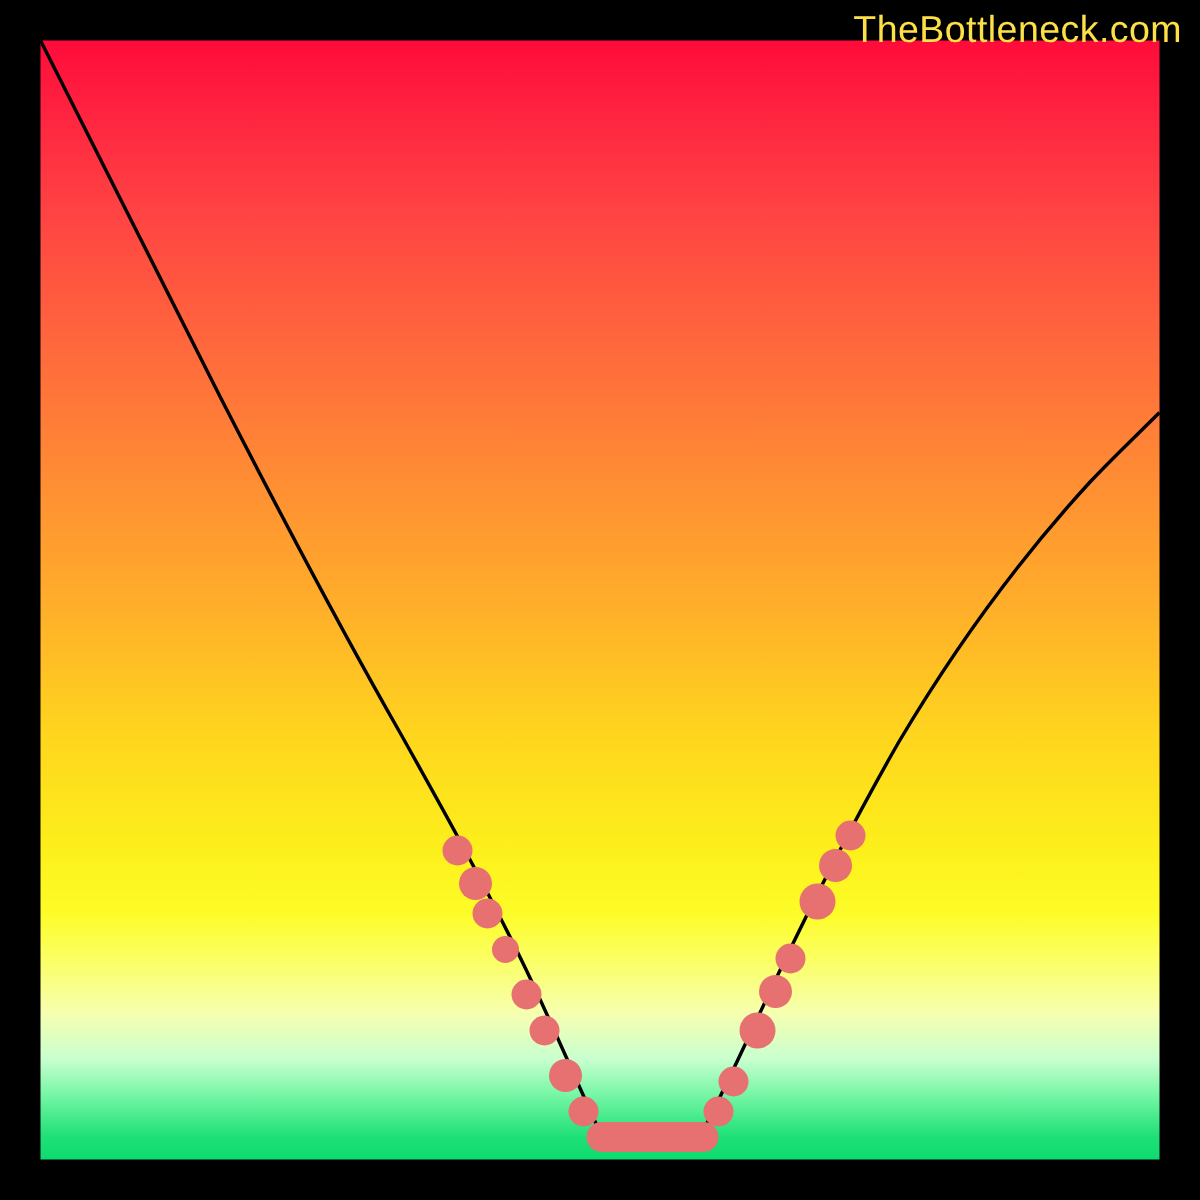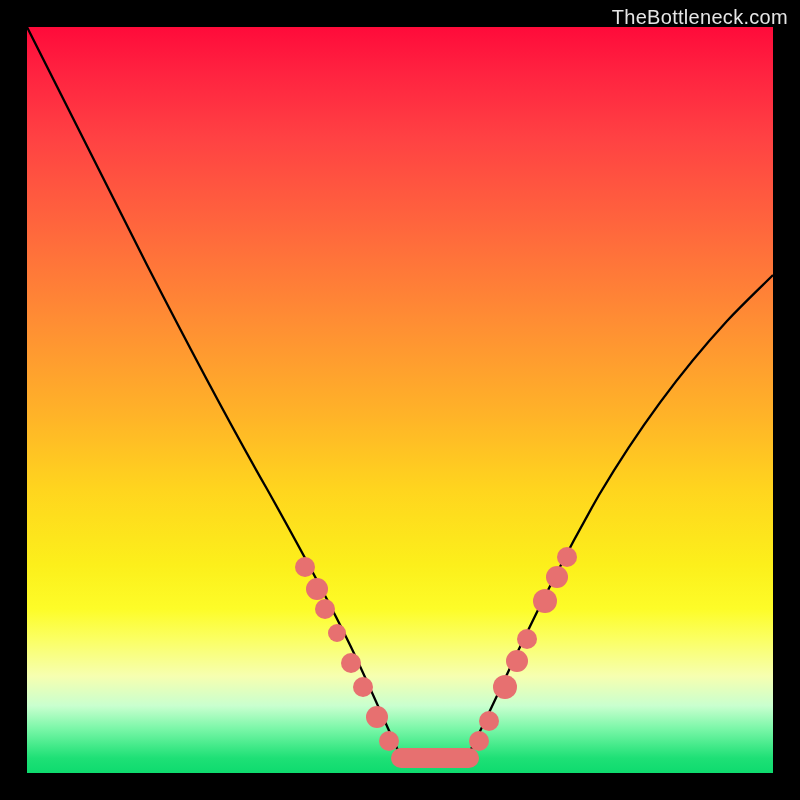--- a/index.html
+++ b/index.html
@@ -40,22 +40,22 @@
       #7cf7a9 94%,
       #40e988 96.5%,
       #1ee076 98%,
       #0edb6e 100%
     );
   }
   .watermark {
     position: absolute;
     top: 6px;
     right: 12px;
-    color: #e5e5e5;
-    font-size: 20px;
+    color: #fde047;
+    font-size: 25px;
     letter-spacing: 0.3px;
     user-select: none;
     text-align: center;
   }
   svg.curve {
     position: absolute;
     left: 0;
     top: 0;
     width: 746px;
     height: 746px;

